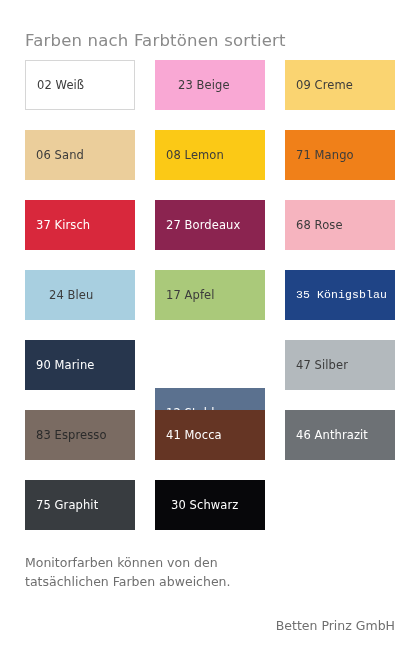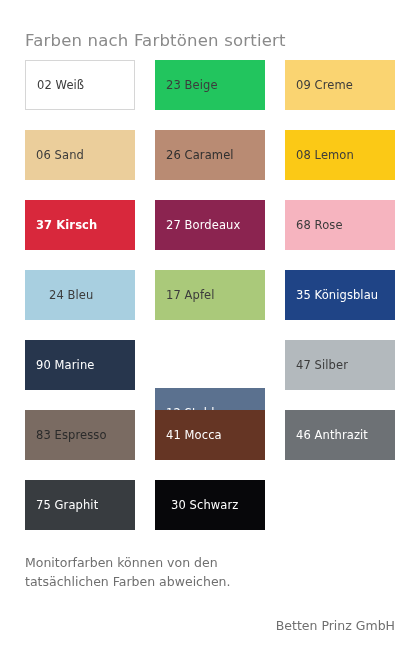--- a/index.html
+++ b/index.html
@@ -100,52 +100,52 @@
 <body>
 
 <div class="page">
 
   <h1 class="page-title">Farben nach Farbtönen sortiert</h1>
 
   <div class="swatch-grid">
       <div class="swatch bordered" style="background-color: rgb(255, 255, 255);">
         <span class="swatch-label" style="color: rgb(60, 60, 60);">02 Weiß</span>
       </div>
-      <div class="swatch" style="background-color: #22c55e;">
+      <div class="swatch" style="background-color: #f9a8d4; padding-left: 12px;">
         <span class="swatch-label" style="color: rgb(60, 60, 60);">23 Beige</span>
       </div>
       <div class="swatch" style="background-color: rgb(250, 212, 113);">
         <span class="swatch-label" style="color: rgb(60, 60, 60);">09 Creme</span>
       </div>
       <div class="swatch" style="background-color: rgb(235, 206, 155);">
         <span class="swatch-label" style="color: rgb(60, 60, 60);">06 Sand</span>
       </div>
-      <div class="swatch" style="background-color: rgb(185, 139, 115);">
-        <span class="swatch-label" style="color: rgb(47, 47, 47);">26 Caramel</span>
-      </div>
       <div class="swatch" style="background-color: rgb(251, 201, 22);">
         <span class="swatch-label" style="color: rgb(60, 60, 60);">08 Lemon</span>
       </div>
+      <div class="swatch" style="background-color: rgb(240, 128, 25);">
+        <span class="swatch-label" style="color: rgb(60, 60, 60);">71 Mango</span>
+      </div>
       <div class="swatch" style="background-color: rgb(216, 40, 60);">
-        <span class="swatch-label" style="color: rgb(255, 255, 255); font-weight: bold;">37 Kirsch</span>
+        <span class="swatch-label" style="color: rgb(255, 255, 255);">37 Kirsch</span>
       </div>
       <div class="swatch" style="background-color: rgb(139, 36, 80);">
         <span class="swatch-label" style="color: rgb(255, 255, 255);">27 Bordeaux</span>
       </div>
       <div class="swatch" style="background-color: rgb(246, 180, 191);">
         <span class="swatch-label" style="color: rgb(60, 60, 60);">68 Rose</span>
       </div>
       <div class="swatch" style="background-color: rgb(168, 207, 224);">
         <span class="swatch-label" style="color: rgb(60, 60, 60); padding-left: 24px;">24 Bleu</span>
       </div>
       <div class="swatch" style="background-color: rgb(170, 201, 122);">
         <span class="swatch-label" style="color: rgb(60, 60, 60);">17 Apfel</span>
       </div>
       <div class="swatch" style="background-color: rgb(31, 68, 134);">
-        <span class="swatch-label" style="color: rgb(255, 255, 255);">35 Königsblau</span>
+        <span class="swatch-label" style="color: rgb(255, 255, 255); font-family: Liberation Mono, monospace;">35 Königsblau</span>
       </div>
       <div class="swatch" style="background-color: rgb(39, 54, 77);">
         <span class="swatch-label" style="color: rgb(255, 255, 255);">90 Marine</span>
       </div>
       <div class="swatch" style="background-color: rgb(91, 113, 143); margin-top: 48px;">
         <span class="swatch-label" style="color: rgb(255, 255, 255);">12 Stahl</span>
       </div>
       <div class="swatch" style="background-color: rgb(179, 185, 189);">
         <span class="swatch-label" style="color: rgb(60, 60, 60);">47 Silber</span>
       </div>

